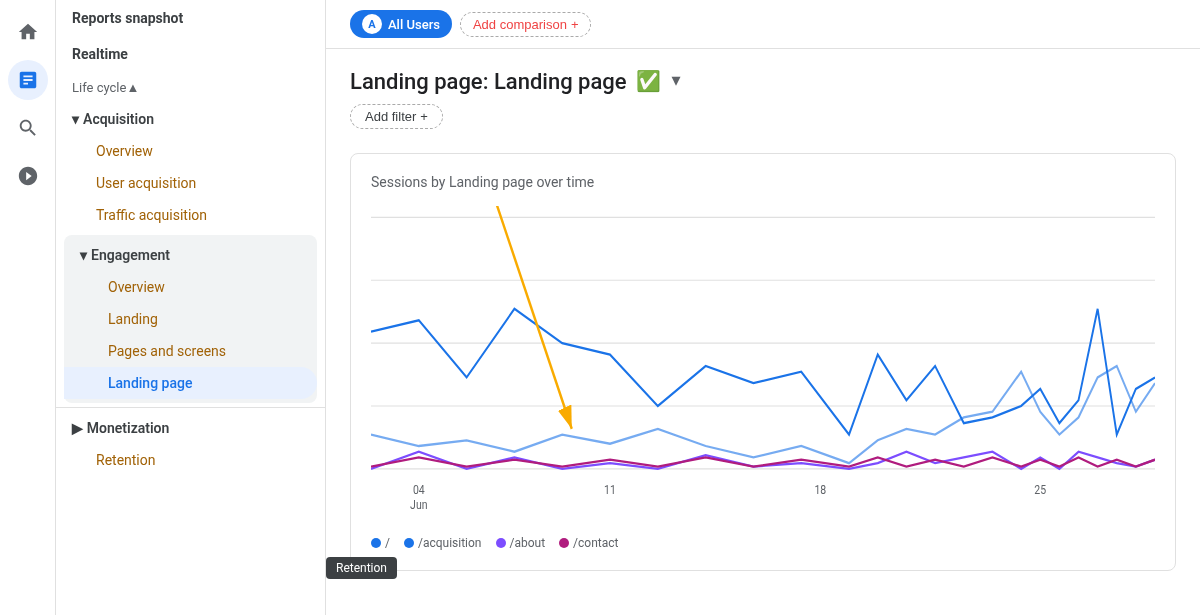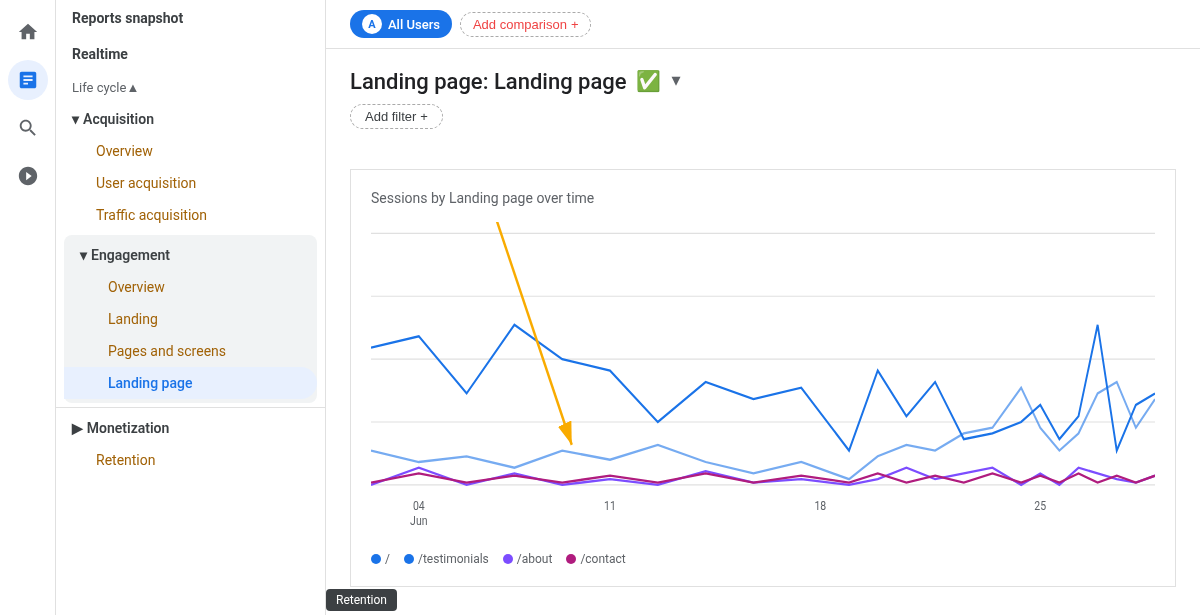--- a/index.html
+++ b/index.html
@@ -166,23 +166,23 @@
       padding: 4px 14px;
       font-size: 13px;
       color: #3c4043;
       cursor: pointer;
       background: #fff;
       width: fit-content;
     }
 
     
     .chart-section {
-      margin: 32px 24px;
+      margin: 16px 24px;
       border: 1px solid #e0e0e0;
-      border-radius: 0;
+      border-radius: 8px;
       padding: 20px;
       background: #fff;
     }
     .chart-title {
       font-size: 14px;
       color: #5f6368;
       margin-bottom: 16px;
     }
     .chart-container {
       position: relative;
@@ -342,21 +342,21 @@
       </svg>
     </div>
 
     <div class="chart-legend">
       <div class="legend-item">
         <div class="legend-dot" style="background:#1a73e8;"></div>
         <span>/</span>
       </div>
       <div class="legend-item">
         <div class="legend-dot" style="background:#1a73e8;"></div>
-        <span>/testimonials</span>
+        <span>/acquisition</span>
       </div>
       <div class="legend-item">
         <div class="legend-dot" style="background:#7c4dff;"></div>
         <span>/about</span>
       </div>
       <div class="legend-item">
         <div class="legend-dot" style="background:#b01c7e;"></div>
         <span>/contact</span>
       </div>
     </div>

